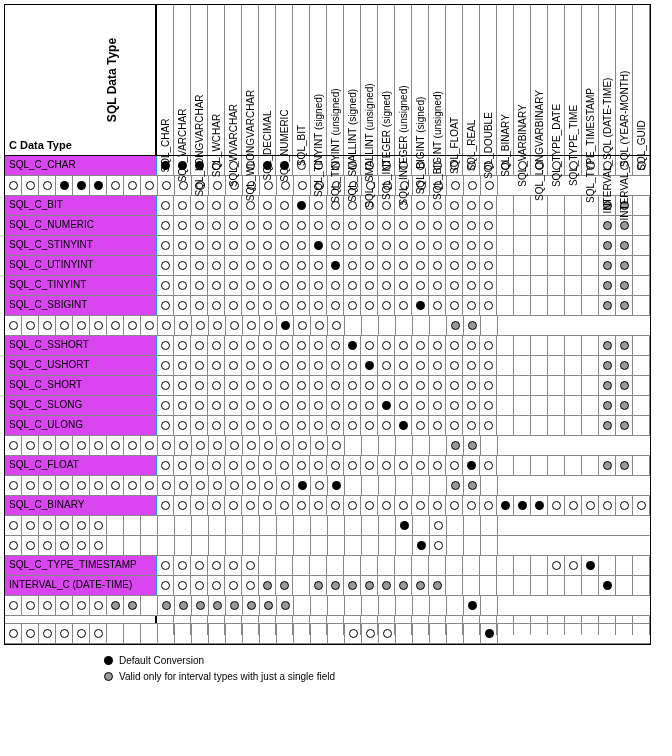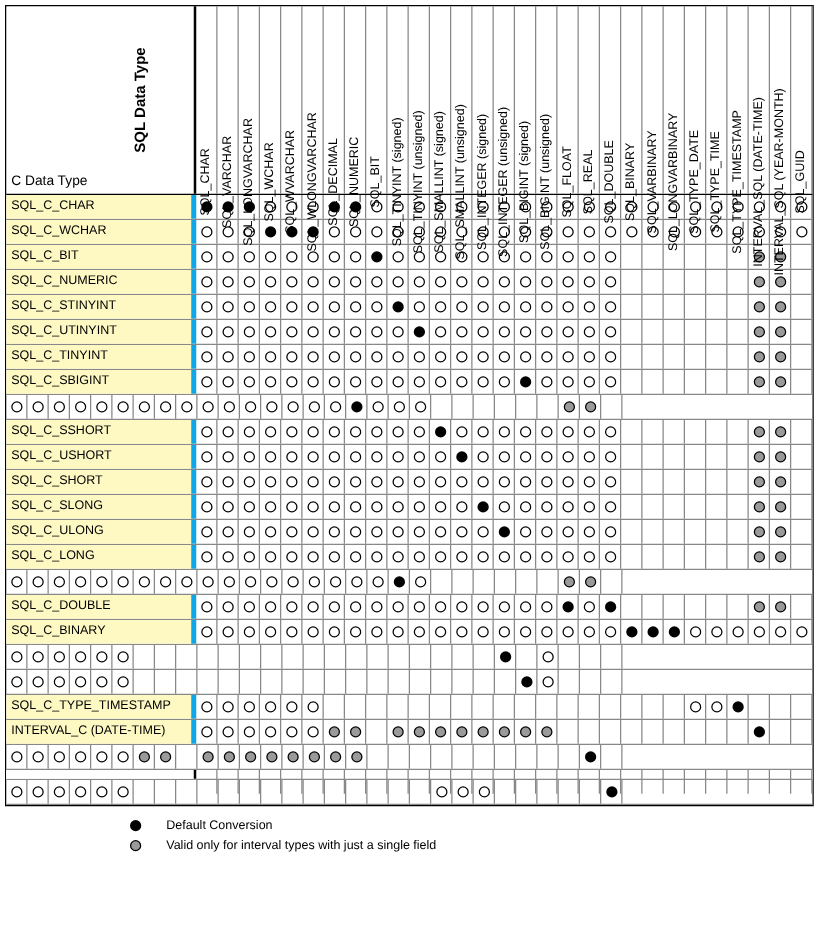--- a/index.html
+++ b/index.html
@@ -2,35 +2,35 @@
 <html><head>
 <meta charset="utf-8">
 <style>
 *{box-sizing:border-box;margin:0;padding:0}
 body{font-family:Arial,Helvetica,sans-serif;font-size:10px;background:#fff;color:#000;padding:4px}
 .chart{display:inline-block;border:1px solid #000}
 .hdr-row{display:flex;border-bottom:1px solid #000}
 .corner{width:152px;position:relative;border-right:2px solid #000}
 .corner .ylabel{position:absolute;left:50%;top:50%;transform:translate(-50%,-50%) rotate(-90deg);transform-origin:center;font-weight:bold;font-size:12px;white-space:nowrap}
 .corner .ylabel2{margin-left:32px}
-.corner .xlabel{position:absolute;left:4px;bottom:4px;font-size:11px;font-weight:normal}
+.corner .xlabel{position:absolute;left:4px;bottom:4px;font-size:11px;font-weight:bold}
 .col-hdr{width:17px;height:150px;border-right:1px solid #888;position:relative}
 .col-hdr span{position:absolute;bottom:4px;left:50%;transform:translateX(-50%) rotate(-90deg);transform-origin:center;white-space:nowrap;font-size:10px}
 .row{display:flex;border-bottom:1px solid #888}
 .row.spacer{height:8px;background:#fff}
 .row.spacer .cell{border-right:1px solid #888}
 .row.spacer .rlabel{border-right:2px solid #000;background:#fff}
-.rlabel{width:152px;padding:3px 4px;background:#fef9c3;border-right:4px solid #0ea5e9;font-size:10px;white-space:nowrap}
+.rlabel{width:152px;padding:3px 4px;background:#d946ef;border-right:1px solid #0ea5e9;font-size:10px;white-space:nowrap}
 .cell{width:17px;height:19px;border-right:1px solid #888;display:flex;align-items:center;justify-content:center}
 .sym{width:9px;height:9px;border-radius:50%}
 .sym.D{background:#000}
 .sym.S{background:#fff;border:1px solid #000}
 .sym.V{background:#9a9a9a;border:1px solid #000}
 .legend{padding:10px 0 0 100px}
-.legend-item{display:flex;align-items:center;gap:20px;margin-bottom:5px;font-size:10px}
+.legend-item{display:flex;align-items:center;gap:6px;margin-bottom:5px;font-size:10px}
 .legend-item .sym{width:9px;height:9px}
 </style>
 </head>
 <body>
 
 
 
 <div class="chart" id="chart"><div class="hdr-row">
       <div class="corner">
         <div class="ylabel ylabel2">SQL Data Type</div>
@@ -206,21 +206,20 @@
       <div class="cell">
         <div class="sym S"></div>
       </div>
       <div class="cell">
         <div class="sym S"></div>
       </div>
       <div class="cell">
         <div class="sym S"></div>
       </div>
     </div><div class="row">
-      <div class="rlabel">SQL_C_WCHAR</div>
       <div class="cell">
         <div class="sym S"></div>
       </div>
       <div class="cell">
         <div class="sym S"></div>
       </div>
       <div class="cell">
         <div class="sym S"></div>
       </div>
       <div class="cell">
@@ -1194,170 +1193,169 @@
       <div class="cell"></div>
       <div class="cell"></div>
       <div class="cell">
         <div class="sym V"></div>
       </div>
       <div class="cell">
         <div class="sym V"></div>
       </div>
       <div class="cell"></div>
     </div><div class="row">
-      <div class="rlabel">SQL_C_LONG</div>
-      <div class="cell">
-        <div class="sym S"></div>
-      </div>
-      <div class="cell">
-        <div class="sym S"></div>
-      </div>
-      <div class="cell">
-        <div class="sym S"></div>
-      </div>
-      <div class="cell">
-        <div class="sym S"></div>
-      </div>
-      <div class="cell">
-        <div class="sym S"></div>
-      </div>
-      <div class="cell">
-        <div class="sym S"></div>
-      </div>
-      <div class="cell">
-        <div class="sym S"></div>
-      </div>
-      <div class="cell">
-        <div class="sym S"></div>
-      </div>
-      <div class="cell">
-        <div class="sym S"></div>
-      </div>
-      <div class="cell">
-        <div class="sym S"></div>
-      </div>
-      <div class="cell">
-        <div class="sym S"></div>
-      </div>
-      <div class="cell">
-        <div class="sym S"></div>
-      </div>
-      <div class="cell">
-        <div class="sym S"></div>
-      </div>
-      <div class="cell">
-        <div class="sym S"></div>
-      </div>
-      <div class="cell">
-        <div class="sym S"></div>
-      </div>
-      <div class="cell">
-        <div class="sym S"></div>
-      </div>
-      <div class="cell">
-        <div class="sym S"></div>
-      </div>
-      <div class="cell">
-        <div class="sym S"></div>
-      </div>
-      <div class="cell">
-        <div class="sym S"></div>
-      </div>
-      <div class="cell">
-        <div class="sym S"></div>
-      </div>
-      <div class="cell"></div>
-      <div class="cell"></div>
-      <div class="cell"></div>
-      <div class="cell"></div>
-      <div class="cell"></div>
-      <div class="cell"></div>
-      <div class="cell">
-        <div class="sym V"></div>
-      </div>
-      <div class="cell">
-        <div class="sym V"></div>
-      </div>
-      <div class="cell"></div>
-    </div><div class="row">
-      <div class="cell">
-        <div class="sym S"></div>
-      </div>
-      <div class="cell">
-        <div class="sym S"></div>
-      </div>
-      <div class="cell">
-        <div class="sym S"></div>
-      </div>
-      <div class="cell">
-        <div class="sym S"></div>
-      </div>
-      <div class="cell">
-        <div class="sym S"></div>
-      </div>
-      <div class="cell">
-        <div class="sym S"></div>
-      </div>
-      <div class="cell">
-        <div class="sym S"></div>
-      </div>
-      <div class="cell">
-        <div class="sym S"></div>
-      </div>
-      <div class="cell">
-        <div class="sym S"></div>
-      </div>
-      <div class="cell">
-        <div class="sym S"></div>
-      </div>
-      <div class="cell">
-        <div class="sym S"></div>
-      </div>
-      <div class="cell">
-        <div class="sym S"></div>
-      </div>
-      <div class="cell">
-        <div class="sym S"></div>
-      </div>
-      <div class="cell">
-        <div class="sym S"></div>
-      </div>
-      <div class="cell">
-        <div class="sym S"></div>
-      </div>
-      <div class="cell">
-        <div class="sym S"></div>
-      </div>
-      <div class="cell">
-        <div class="sym S"></div>
-      </div>
-      <div class="cell">
-        <div class="sym S"></div>
-      </div>
-      <div class="cell">
-        <div class="sym D"></div>
-      </div>
-      <div class="cell">
-        <div class="sym S"></div>
-      </div>
-      <div class="cell"></div>
-      <div class="cell"></div>
-      <div class="cell"></div>
-      <div class="cell"></div>
-      <div class="cell"></div>
-      <div class="cell"></div>
-      <div class="cell">
-        <div class="sym V"></div>
-      </div>
-      <div class="cell">
-        <div class="sym V"></div>
-      </div>
-      <div class="cell"></div>
-    </div><div class="row">
-      <div class="rlabel">SQL_C_DOUBLE</div>
+      <div class="cell">
+        <div class="sym S"></div>
+      </div>
+      <div class="cell">
+        <div class="sym S"></div>
+      </div>
+      <div class="cell">
+        <div class="sym S"></div>
+      </div>
+      <div class="cell">
+        <div class="sym S"></div>
+      </div>
+      <div class="cell">
+        <div class="sym S"></div>
+      </div>
+      <div class="cell">
+        <div class="sym S"></div>
+      </div>
+      <div class="cell">
+        <div class="sym S"></div>
+      </div>
+      <div class="cell">
+        <div class="sym S"></div>
+      </div>
+      <div class="cell">
+        <div class="sym S"></div>
+      </div>
+      <div class="cell">
+        <div class="sym S"></div>
+      </div>
+      <div class="cell">
+        <div class="sym S"></div>
+      </div>
+      <div class="cell">
+        <div class="sym S"></div>
+      </div>
+      <div class="cell">
+        <div class="sym S"></div>
+      </div>
+      <div class="cell">
+        <div class="sym S"></div>
+      </div>
+      <div class="cell">
+        <div class="sym S"></div>
+      </div>
+      <div class="cell">
+        <div class="sym S"></div>
+      </div>
+      <div class="cell">
+        <div class="sym S"></div>
+      </div>
+      <div class="cell">
+        <div class="sym S"></div>
+      </div>
+      <div class="cell">
+        <div class="sym S"></div>
+      </div>
+      <div class="cell">
+        <div class="sym S"></div>
+      </div>
+      <div class="cell"></div>
+      <div class="cell"></div>
+      <div class="cell"></div>
+      <div class="cell"></div>
+      <div class="cell"></div>
+      <div class="cell"></div>
+      <div class="cell">
+        <div class="sym V"></div>
+      </div>
+      <div class="cell">
+        <div class="sym V"></div>
+      </div>
+      <div class="cell"></div>
+    </div><div class="row">
+      <div class="rlabel">SQL_C_FLOAT</div>
+      <div class="cell">
+        <div class="sym S"></div>
+      </div>
+      <div class="cell">
+        <div class="sym S"></div>
+      </div>
+      <div class="cell">
+        <div class="sym S"></div>
+      </div>
+      <div class="cell">
+        <div class="sym S"></div>
+      </div>
+      <div class="cell">
+        <div class="sym S"></div>
+      </div>
+      <div class="cell">
+        <div class="sym S"></div>
+      </div>
+      <div class="cell">
+        <div class="sym S"></div>
+      </div>
+      <div class="cell">
+        <div class="sym S"></div>
+      </div>
+      <div class="cell">
+        <div class="sym S"></div>
+      </div>
+      <div class="cell">
+        <div class="sym S"></div>
+      </div>
+      <div class="cell">
+        <div class="sym S"></div>
+      </div>
+      <div class="cell">
+        <div class="sym S"></div>
+      </div>
+      <div class="cell">
+        <div class="sym S"></div>
+      </div>
+      <div class="cell">
+        <div class="sym S"></div>
+      </div>
+      <div class="cell">
+        <div class="sym S"></div>
+      </div>
+      <div class="cell">
+        <div class="sym S"></div>
+      </div>
+      <div class="cell">
+        <div class="sym S"></div>
+      </div>
+      <div class="cell">
+        <div class="sym S"></div>
+      </div>
+      <div class="cell">
+        <div class="sym D"></div>
+      </div>
+      <div class="cell">
+        <div class="sym S"></div>
+      </div>
+      <div class="cell"></div>
+      <div class="cell"></div>
+      <div class="cell"></div>
+      <div class="cell"></div>
+      <div class="cell"></div>
+      <div class="cell"></div>
+      <div class="cell">
+        <div class="sym V"></div>
+      </div>
+      <div class="cell">
+        <div class="sym V"></div>
+      </div>
+      <div class="cell"></div>
+    </div><div class="row">
       <div class="cell">
         <div class="sym S"></div>
       </div>
       <div class="cell">
         <div class="sym S"></div>
       </div>
       <div class="cell">
         <div class="sym S"></div>
       </div>
       <div class="cell">

